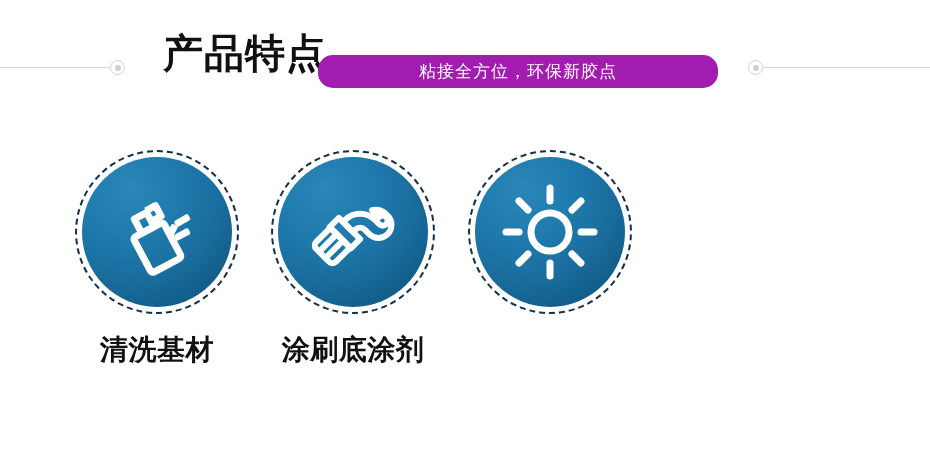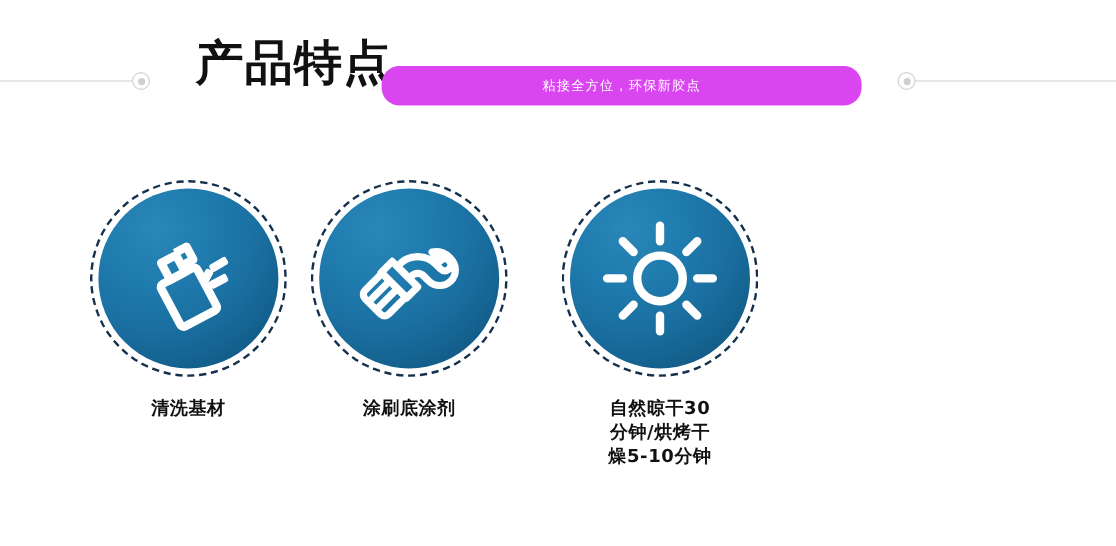--- a/index.html
+++ b/index.html
@@ -85,24 +85,24 @@
     font-family: "DejaVu Sans", "Liberation Sans", sans-serif;
     margin-left: 33px;
   }
 
   .slogan-badge {
     position: absolute;
     left: 318px;
     top: 55px;
     width: 400px;
     height: 33px;
-    background: #d946ef;
+    background: #a21caf;
     border-radius: 15px;
     color: #ffffff;
-    font-size: 11px;
+    font-size: 17px;
     letter-spacing: 1px;
     display: flex;
     align-items: center;
     justify-content: center;
     box-sizing: border-box;
     font-family: "DejaVu Sans", "Liberation Sans", sans-serif;
   }
 
   
   .features {
@@ -112,21 +112,21 @@
     width: 930px;
     height: 300px;
   }
   .feature {
     position: absolute;
     top: 0;
     width: 200px;
     text-align: center;
   }
   .feature-1 { left: 57px;  }
-  .feature-2 { left: 241px; }
+  .feature-2 { left: 253px; }
   .feature-3 { left: 450px; }
   .feature-4 { left: 650px; }
 
   .circle-wrap {
     position: relative;
     width: 164px;
     height: 164px;
     margin: 0 auto;
   }
   .dash-ring {
@@ -150,21 +150,21 @@
   }
   .circle svg {
     position: absolute;
     left: 50%;
     top: 50%;
     transform: translate(-50%, -50%);
   }
 
   .feature-label {
     margin-top: 17px;
-    font-size: 15px;
+    font-size: 28px;
     font-weight: 700;
     color: #111111;
     line-height: 1.33;
     letter-spacing: 0.5px;
     white-space: pre-line;
     font-family: "DejaVu Sans", "Liberation Sans", sans-serif;
   }
 </style>
 </head>
 <body>
@@ -237,20 +237,17 @@
               <line x1="6" y1="50" x2="19" y2="50"></line>
               <line x1="81" y1="50" x2="94" y2="50"></line>
               <line x1="19" y1="19" x2="28" y2="28"></line>
               <line x1="72" y1="72" x2="81" y2="81"></line>
               <line x1="81" y1="19" x2="72" y2="28"></line>
               <line x1="28" y1="72" x2="19" y2="81"></line>
             </g>
           </svg>
         </div>
       </div>
-      <div class="feature-label">自然晾干30
-分钟/烘烤干
-燥5-10分钟</div>
     </div>
 
 
   </div>
 </div>
 
 </body></html>

